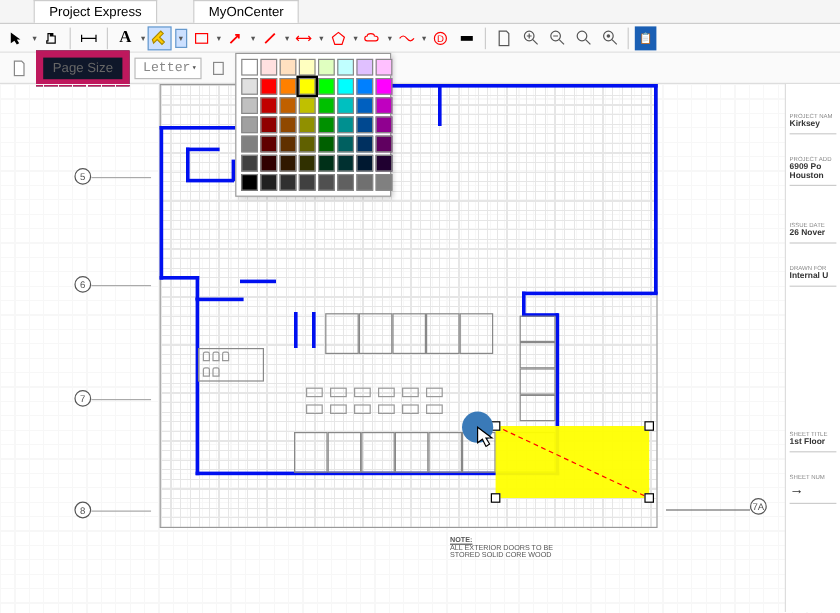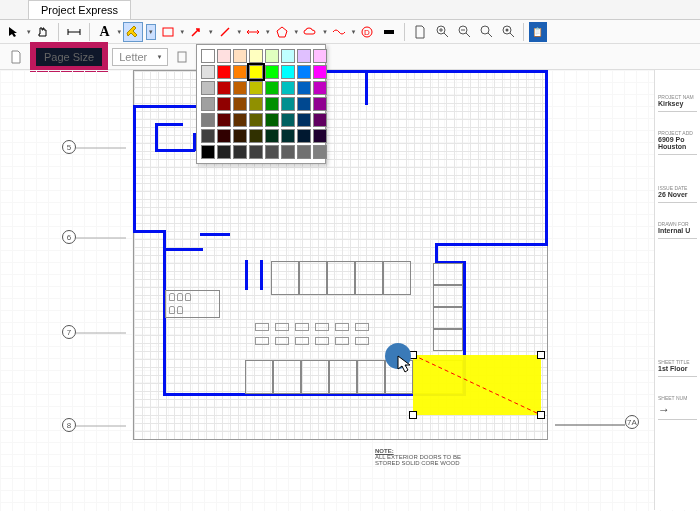--- a/index.html
+++ b/index.html
@@ -6,21 +6,21 @@
   body { width: 700px; height: 511px; font-family: Arial, sans-serif; font-size: 11px; background: #fff; overflow: hidden; position: relative; }
   .tabs { display: flex; height: 20px; background: #f5f5f5; border-bottom: 1px solid #ccc; }
   .tab { padding: 3px 12px; border: 1px solid #ccc; border-bottom: none; background: #fff; margin-right: 2px; cursor: pointer; font-size: 11px; margin-left: 28px; }
   .toolbar { height: 24px; display: flex; align-items: center; gap: 2px; padding: 2px 4px; background: #fafafa; border-bottom: 1px solid #ddd; }
   .tb-btn { width: 20px; height: 20px; display: inline-flex; align-items: center; justify-content: center; cursor: pointer; border: 1px solid transparent; }
   .tb-sep { width: 1px; height: 18px; background: #ccc; margin: 0 3px; }
   .highlight-active { background: #cce0ff; border: 1px solid #6699cc; }
   .dropdown-arrow { font-size: 7px; color: #555; margin-left: 1px; }
   .subbar { height: 26px; display: flex; align-items: center; gap: 4px; padding: 2px 6px; background: #fafafa; border-bottom: 1px solid #ddd; }
   .page-size-btn { background: #0f172a; padding: 3px 8px; border: 6px solid #be185d; color: #666; }
-  .letter-sel { background: #fff; border: 1px solid #bbb; padding: 2px 6px; width: 56px; color: #888; display: inline-flex; justify-content: space-between; align-items: center; }
+  .letter-sel { background: #fff; border: 1px solid #bbb; padding: 2px 6px; width: 56px; color: #888; display: inline-flex; justify-content: space-between; align-items: center; font-family: Liberation Mono, monospace; }
   .canvas-area { position: absolute; top: 70px; left: 0; right: 0; bottom: 0; background: repeating-linear-gradient(#f7f7f7 0 1px, transparent 1px 12px), repeating-linear-gradient(90deg,#f7f7f7 0 1px, transparent 1px 12px); overflow: hidden; }
   .floorplan { position: absolute; top: -5px; left: 85px; width: 555px; height: 440px; }
   .fp-grid { position:absolute; top:5px; left:48px; width:415px; height:370px; background: repeating-linear-gradient(#e6e6e6 0 1px, transparent 1px 8px), repeating-linear-gradient(90deg,#e6e6e6 0 1px, transparent 1px 8px); border:1px solid #999; }
   .blue-wall { position:absolute; background:#0010f0; }
   .axis-mark { position: absolute; width: 14px; height: 14px; border-radius: 50%; border: 1px solid #555; background: #fff; display: flex; align-items: center; justify-content: center; font-size: 8px; color: #555; }
   .info-panel { position: absolute; right: 0; top: 70px; width: 46px; height: 440px; background: #fff; border-left: 1px solid #ddd; padding: 4px 3px; font-size: 6px; color: #333; overflow: hidden; }
   .info-block { margin-bottom: 18px; border-bottom: 1px solid #ccc; padding-bottom: 4px; }
   .info-label { color:#888; font-size:5px; }
   .info-val { font-size:7px; font-weight:bold; }
   .yellow-rect { position:absolute; background: #ffff00; opacity: .95; }
@@ -34,20 +34,21 @@
   .note-area { position:absolute; font-size:6px; color:#555; }
   .room-box { position:absolute; border:1px solid #888; }
   .desk { position:absolute; width:14px; height:8px; border:1px solid #999; }
   .toilet { position:absolute; width:6px; height:8px; border:1px solid #999; border-radius:2px 2px 0 0; }
 </style>
 </head>
 <body>
 
 <div class="tabs">
   <div class="tab">Project Express</div>
+  <div class="tab">MyOnCenter</div>
 </div>
 
 <div class="toolbar">
   <span class="tb-btn">
       <svg width="12" height="12">
         <path d="M1 1 L1 10 L4 8 L6 11 L8 10 L6 7 L9 7 Z" fill="#000"></path>
       </svg>
     </span>
   <span class="dropdown-arrow">▾</span>
   <span class="tb-btn">

